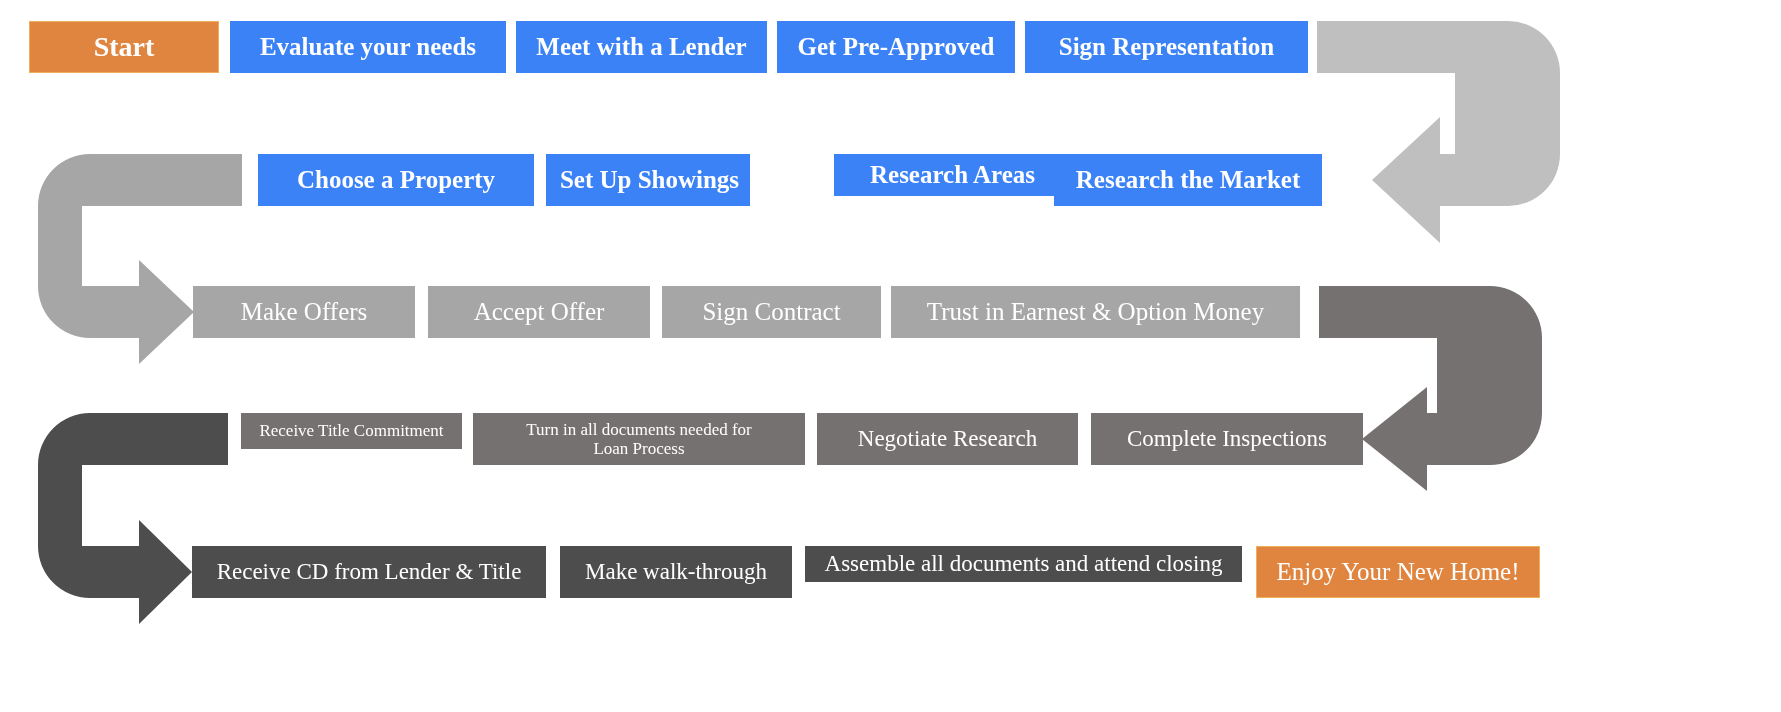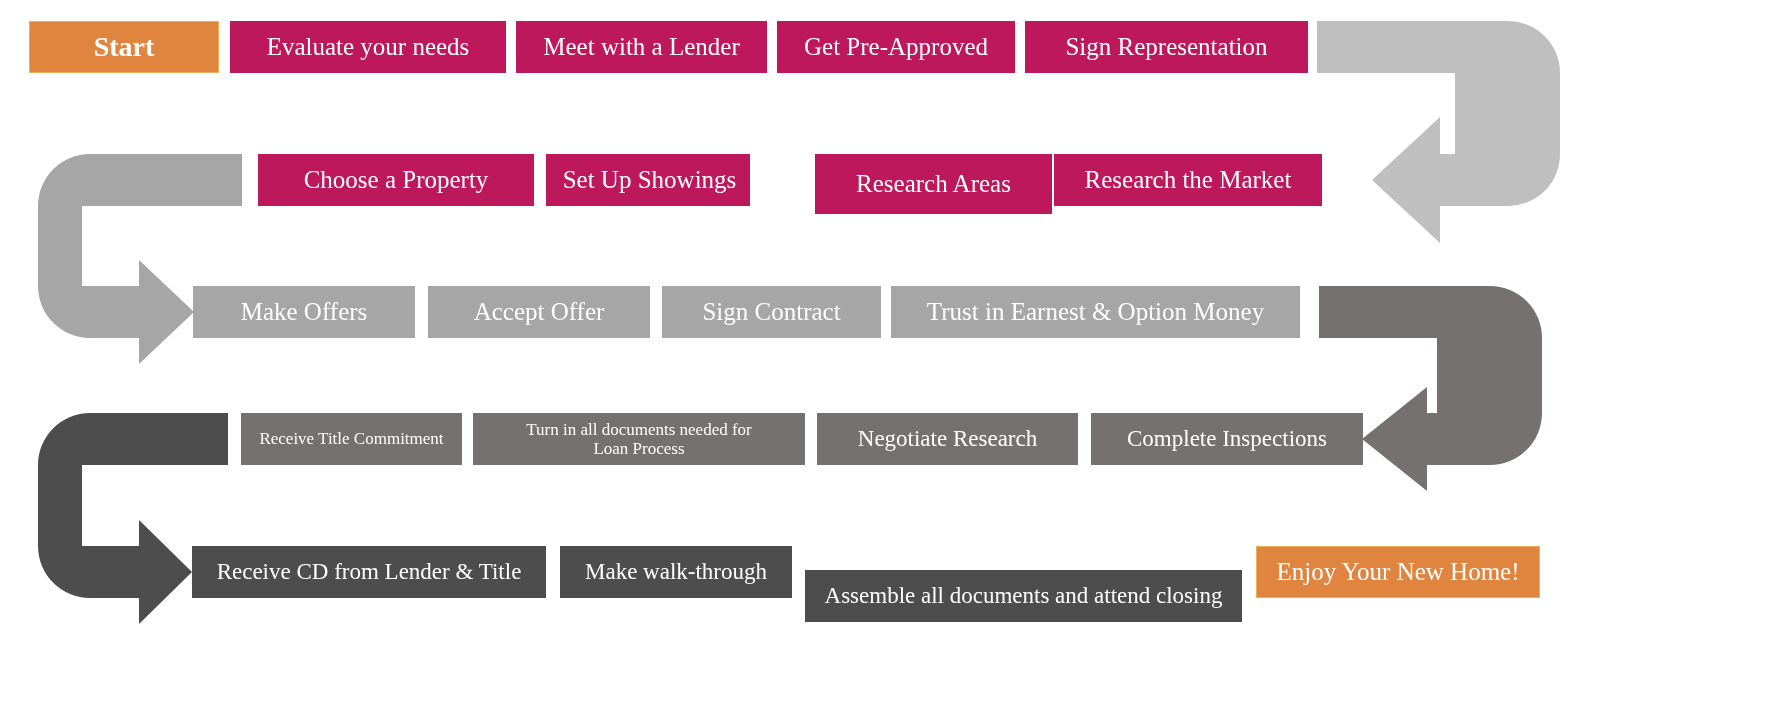--- a/index.html
+++ b/index.html
@@ -21,21 +21,21 @@
     box-sizing:border-box;
     display:flex;
     align-items:center;
     justify-content:center;
     text-align:center;
     color:#ffffff;
     line-height:1.12;
     padding:2px 6px;
     white-space:pre-line;
   }
-  .tone-light   {background:#be185d;}
+  .tone-light   {background:#3b82f6;font-weight:bold;}
   .tone-medium  {background:#a6a6a6;}
   .tone-dark    {background:#767171;}
   .tone-darkest {background:#4d4d4d;}
   .tone-accent  {background:#e0853f;border:1px solid #f0b05a;}
 
   .fs-lg  {font-size:28px;font-weight:bold;}
   .fs-md  {font-size:25px;}
   .fs-sm  {font-size:23px;}
   .fs-xs  {font-size:17px;}
 </style>
@@ -108,29 +108,29 @@
   </svg>
 
   <div id="steps">
       <div class="step tone-accent fs-lg" style="left: 29px; top: 21px; width: 190px; height: 52px;">Start</div>
       <div class="step tone-light fs-md" style="left: 230px; top: 21px; width: 276px; height: 52px;">Evaluate your needs</div>
       <div class="step tone-light fs-md" style="left: 516px; top: 21px; width: 251px; height: 52px;">Meet with a Lender</div>
       <div class="step tone-light fs-md" style="left: 777px; top: 21px; width: 238px; height: 52px;">Get Pre-Approved</div>
       <div class="step tone-light fs-md" style="left: 1025px; top: 21px; width: 283px; height: 52px;">Sign Representation</div>
       <div class="step tone-light fs-md" style="left: 258px; top: 154px; width: 276px; height: 52px;">Choose a Property</div>
       <div class="step tone-light fs-md" style="left: 546px; top: 154px; width: 204px; height: 52px; padding-left: 9px;">Set Up Showings</div>
-      <div class="step tone-light fs-md" style="left: 815px; top: 154px; width: 237px; height: 60px;">Research Areas</div>
+      <div class="step tone-light fs-md" style="left: 834px; top: 154px; width: 237px; height: 42px;">Research Areas</div>
       <div class="step tone-light fs-md" style="left: 1054px; top: 154px; width: 268px; height: 52px;">Research the Market</div>
       <div class="step tone-medium fs-md" style="left: 193px; top: 286px; width: 222px; height: 52px;">Make Offers</div>
       <div class="step tone-medium fs-md" style="left: 428px; top: 286px; width: 222px; height: 52px;">Accept Offer</div>
       <div class="step tone-medium fs-md" style="left: 662px; top: 286px; width: 219px; height: 52px;">Sign Contract</div>
       <div class="step tone-medium fs-md" style="left: 891px; top: 286px; width: 409px; height: 52px;">Trust in Earnest &amp; Option Money</div>
-      <div class="step tone-dark fs-xs" style="left: 241px; top: 413px; width: 221px; height: 52px;">Receive Title Commitment</div>
+      <div class="step tone-dark fs-xs" style="left: 241px; top: 413px; width: 221px; height: 36px;">Receive Title Commitment</div>
       <div class="step tone-dark fs-xs" style="left: 473px; top: 413px; width: 332px; height: 52px;">Turn in all documents needed for
 Loan Process</div>
       <div class="step tone-dark fs-sm" style="left: 817px; top: 413px; width: 261px; height: 52px;">Negotiate Research</div>
       <div class="step tone-dark fs-sm" style="left: 1091px; top: 413px; width: 272px; height: 52px;">Complete Inspections</div>
       <div class="step tone-darkest fs-sm" style="left: 192px; top: 546px; width: 354px; height: 52px;">Receive CD from Lender &amp; Title</div>
       <div class="step tone-darkest fs-sm" style="left: 560px; top: 546px; width: 232px; height: 52px;">Make walk-through</div>
-      <div class="step tone-darkest fs-sm" style="left: 805px; top: 570px; width: 437px; height: 52px;">Assemble all documents and attend closing</div>
+      <div class="step tone-darkest fs-sm" style="left: 805px; top: 546px; width: 437px; height: 36px;">Assemble all documents and attend closing</div>
       <div class="step tone-accent fs-md" style="left: 1256px; top: 546px; width: 284px; height: 52px;">Enjoy Your New Home!</div>
     </div>
 </div>
 
 </body></html>

